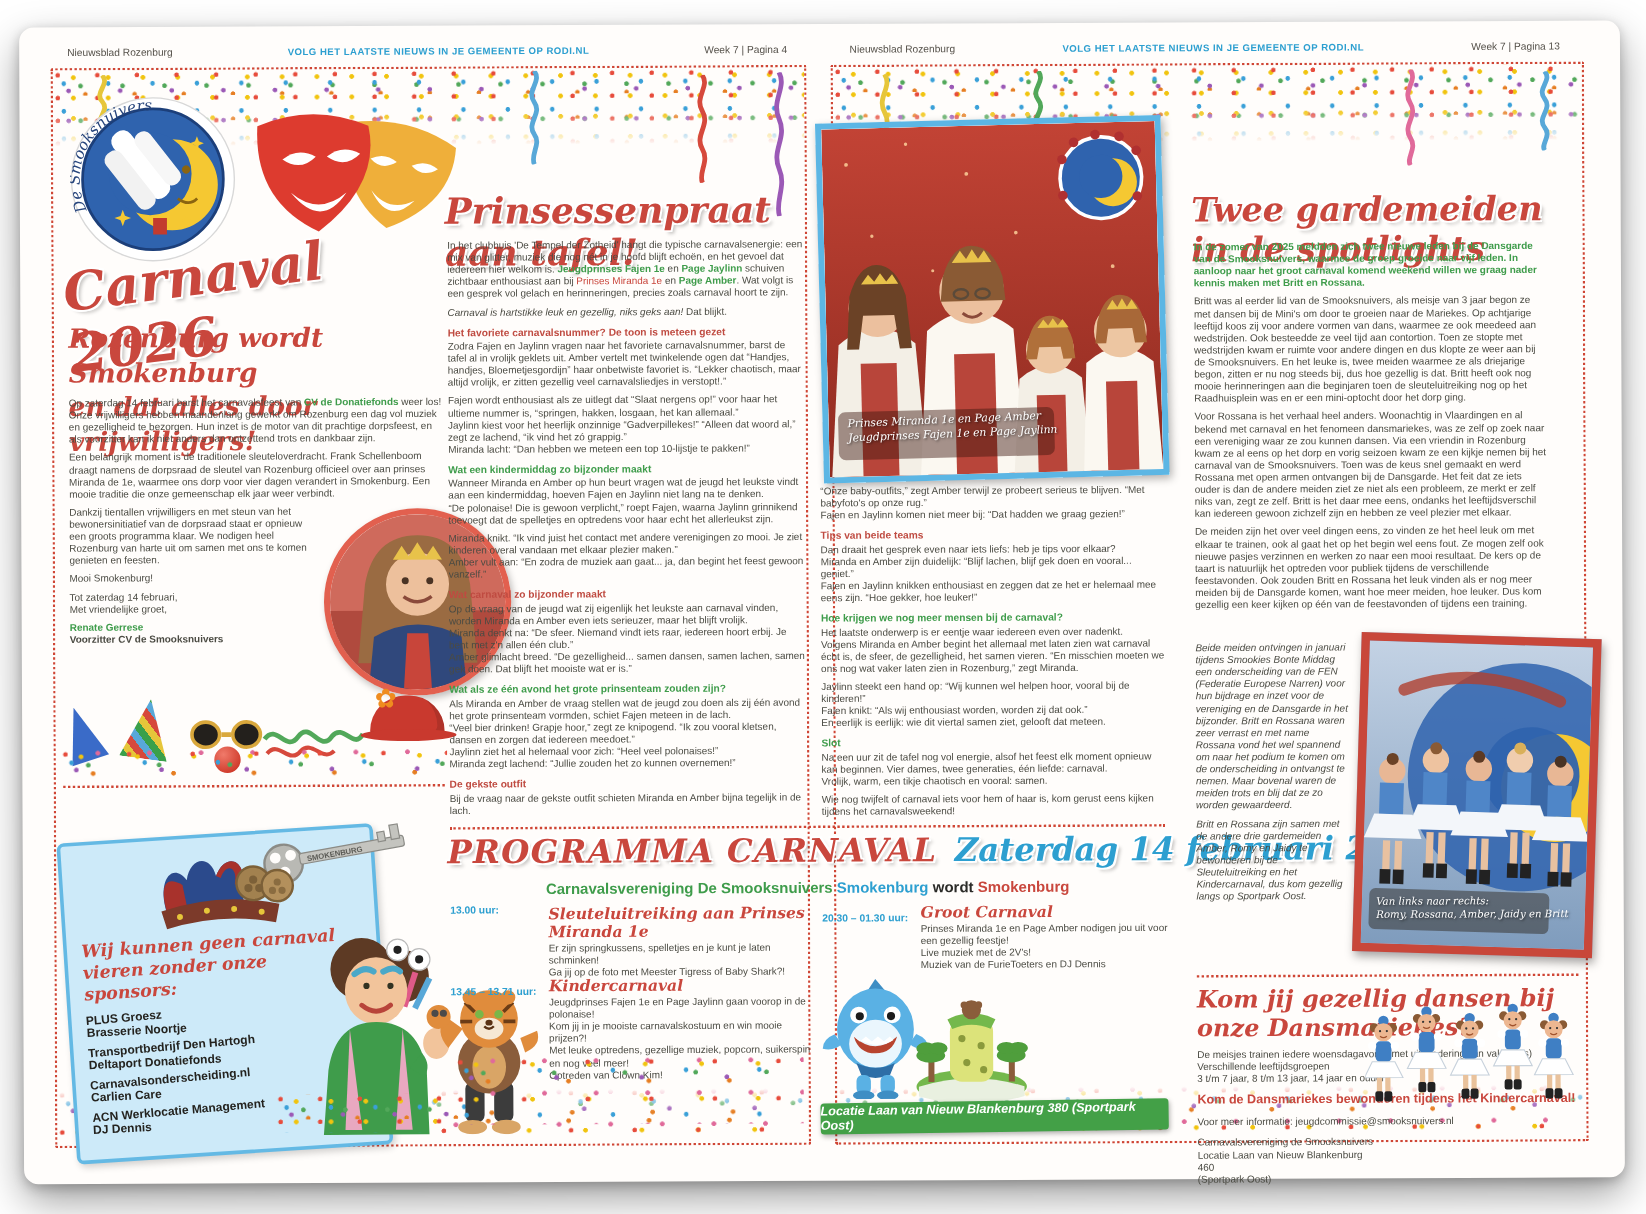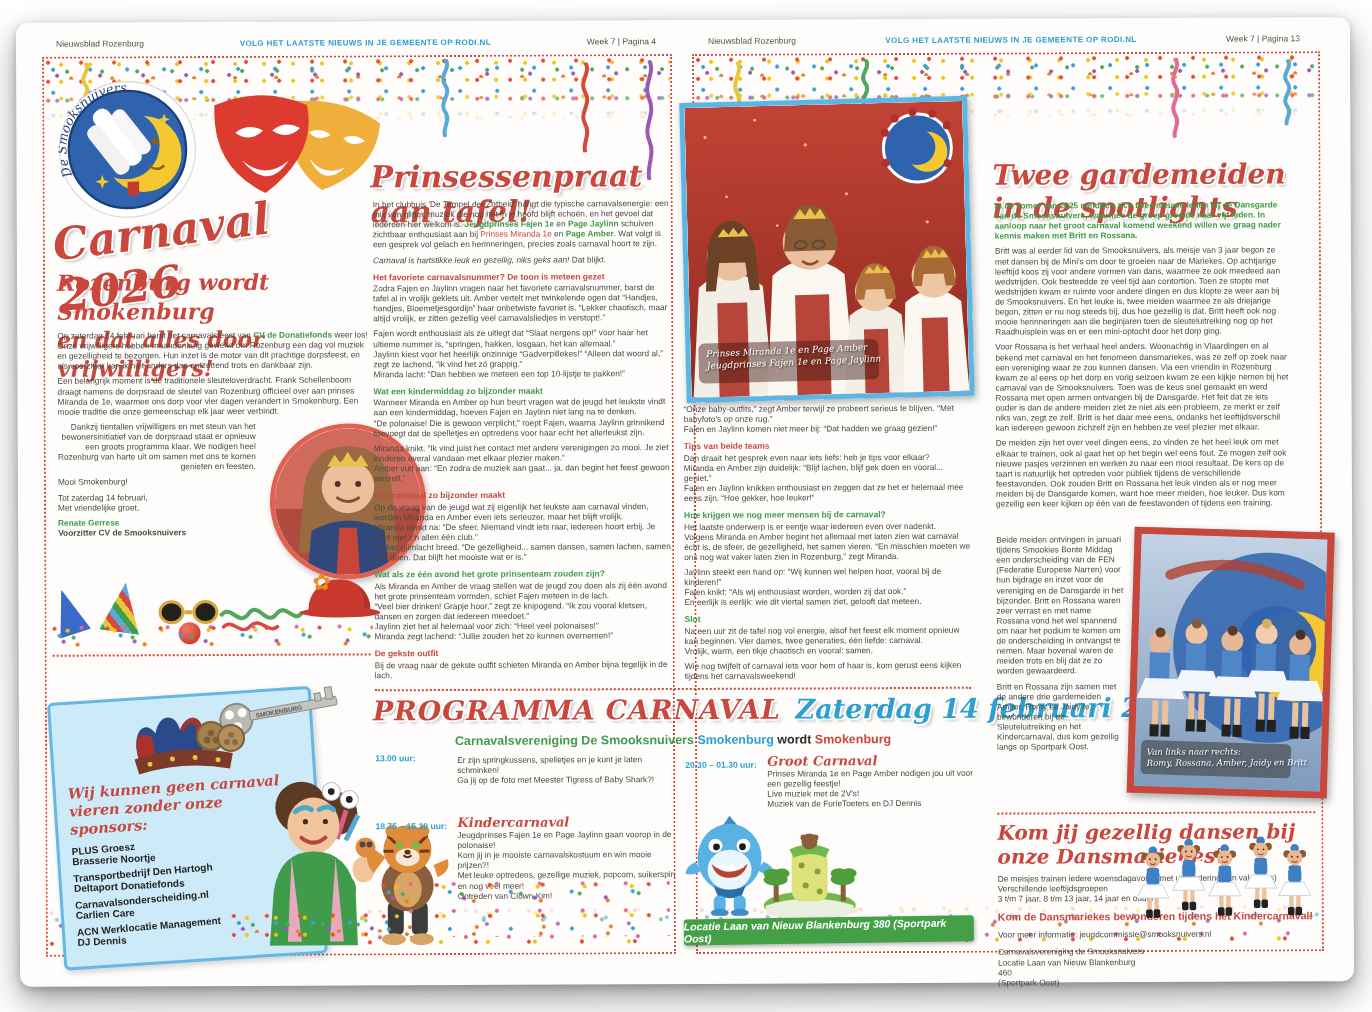--- a/index.html
+++ b/index.html
@@ -144,21 +144,21 @@
   <div class="abs script t-red outline-w" style="left:38px;top:176px;width:340px;font-size:44px;transform:rotate(-7deg);">Carnaval 2026</div>
 
   <div class="abs script t-red" style="left:40px;top:246px;width:330px;font-size:22px;line-height:1.3;">
     <div>Rozenburg wordt Smokenburg</div>
     <div>en dat alles door vrijwilligers!</div>
   </div>
 
   <div class="abs body-txt" style="left:40px;top:308px;width:312px;">
     <div class="para"><span>Op zaterdag 14 februari barst het carnavalsfeest van </span><span class="name-g">CV de Donatiefonds</span><span> weer los! Onze vrijwilligers hebben maandenlang gewerkt om Rozenburg een dag vol muziek en gezelligheid te bezorgen. Hun inzet is de motor van dit prachtige dorpsfeest, en als voorzitter kan ik niet anders dan ontzettend trots en dankbaar zijn.</span></div>
     <div class="para">Een belangrijk moment is de traditionele sleuteloverdracht. Frank Schellenboom draagt namens de dorpsraad de sleutel van Rozenburg officieel over aan prinses Miranda de 1e, waarmee ons dorp voor vier dagen verandert in Smokenburg. Een mooie traditie die onze gemeenschap elk jaar weer verbindt.</div>
-    <div class="para" style="width:198px;text-align:right;">Dankzij tientallen vrijwilligers en met steun van het bewonersinitiatief van de dorpsraad staat er opnieuw een groots programma klaar. We nodigen heel Rozenburg van harte uit om samen met ons te komen genieten en feesten.</div>
+    <div class="para" style="width:198px;">Dankzij tientallen vrijwilligers en met steun van het bewonersinitiatief van de dorpsraad staat er opnieuw een groots programma klaar. We nodigen heel Rozenburg van harte uit om samen met ons te komen genieten en feesten.</div>
     <div class="para" style="width:198px;">Mooi Smokenburg!</div>
     <div class="para" style="width:198px;">Tot zaterdag 14 februari,
 Met vriendelijke groet,</div>
     <div class="name-g" style="font-size:8.3px;">Renate Gerrese</div>
     <div style="font-weight:bold;">Voorzitter CV de Smooksnuivers</div>
   </div>
 
   <div class="abs" style="left:252px;top:402px;width:146px;height:146px;border-radius:50%;border:5px solid #e2604f;overflow:hidden;box-shadow:2px 3px 6px rgba(0,0,0,.25);">
     <svg width="146" height="146" viewBox="0 0 100 100">
       <rect width="100" height="100" fill="#cf6a5c"></rect>
@@ -425,25 +425,26 @@
     <div style="text-align:center;font-weight:bold;font-size:12.5px;margin-top:8px;">
       <span class="t-green">Carnavalsvereniging De Smooksnuivers</span>
       <span class="t-blue">Smokenburg</span>
       <span class="t-dark">wordt</span>
       <span class="t-red">Smokenburg</span>
     </div>
   </div>
 
   <div class="abs time" style="left:356px;top:732px;">13.00 uur:</div>
   <div class="abs" style="left:438px;top:734px;width:226px;">
+    <div class="script t-red prog-item-title">Sleuteluitreiking aan Prinses Miranda 1e</div>
     <div class="body-txt para">Er zijn springkussens, spelletjes en je kunt je laten schminken!
 Ga jij op de foto met Meester Tigress of Baby Shark?!</div>
   </div>
 
-  <div class="abs time" style="left:356px;top:800px;">18.75 – 15.30 uur:</div>
+  <div class="abs time" style="left:356px;top:800px;">13.45 – 13.71 uur:</div>
   <div class="abs" style="left:438px;top:794px;width:226px;">
     <div class="script t-red prog-item-title">Kindercarnaval</div>
     <div class="body-txt para">Jeugdprinses Fajen 1e en Page Jaylinn gaan voorop in de polonaise!
 Kom jij in je mooiste carnavalskostuum en win mooie prijzen?!
 Met leuke optredens, gezellige muziek, popcorn, suikerspin en nog veel meer!
 Optreden van Clown Kim!</div>
   </div>
 
   <div class="abs time" style="left:666px;top:740px;">20.30 – 01.30 uur:</div>
   <div class="abs" style="left:748px;top:734px;width:210px;">
@@ -506,21 +507,21 @@
 
   <div class="abs script t-red outline-w" style="left:976px;top:140px;width:330px;font-size:28px;">Twee gardemeiden in de spotlights</div>
 
   <div class="abs body-txt" style="left:978px;top:182px;width:296px;">
     <div class="para" style="color:#3f9c4b;font-weight:bold;">In de zomer van 2025 meldden zich twee nieuwe leden bij de Dansgarde van de Smooksnuivers, waarmee de groep groeide naar vijf leden. In aanloop naar het groot carnaval komend weekend willen we graag nader kennis maken met Britt en Rossana.</div>
     <div class="para">Britt was al eerder lid van de Smooksnuivers, als meisje van 3 jaar begon ze met dansen bij de Mini's om door te groeien naar de Mariekes. Op achtjarige leeftijd koos zij voor andere vormen van dans, waarmee ze ook meedeed aan wedstrijden. Ook besteedde ze veel tijd aan contortion. Toen ze stopte met wedstrijden kwam er ruimte voor andere dingen en dus klopte ze weer aan bij de Smooksnuivers. En het leuke is, twee meiden waarmee ze als driejarige begon, zitten er nu nog steeds bij, dus hoe gezellig is dat. Britt heeft ook nog mooie herinneringen aan die beginjaren toen de sleuteluitreiking nog op het Raadhuisplein was en er een mini-optocht door het dorp ging.</div>
     <div class="para">Voor Rossana is het verhaal heel anders. Woonachtig in Vlaardingen en al bekend met carnaval en het fenomeen dansmariekes, was ze zelf op zoek naar een vereniging waar ze zou kunnen dansen. Via een vriendin in Rozenburg kwam ze al eens op het dorp en vorig seizoen kwam ze een kijkje nemen bij het carnaval van de Smooksnuivers. Toen was de keus snel gemaakt en werd Rossana met open armen ontvangen bij de Dansgarde. Het feit dat ze iets ouder is dan de andere meiden ziet ze niet als een probleem, ze merkt er zelf niks van, zegt ze zelf. Britt is het daar mee eens, ondanks het leeftijdsverschil kan iedereen gewoon zichzelf zijn en hebben ze veel plezier met elkaar.</div>
     <div class="para">De meiden zijn het over veel dingen eens, zo vinden ze het heel leuk om met elkaar te trainen, ook al gaat het op het begin wel eens fout. Ze mogen zelf ook nieuwe pasjes verzinnen en werken zo naar een mooi resultaat. De kers op de taart is natuurlijk het optreden voor publiek tijdens de verschillende feestavonden. Ook zouden Britt en Rossana het leuk vinden als er nog meer meiden bij de Dansgarde komen, want hoe meer meiden, hoe leuker. Dus kom gezellig een keer kijken op één van de feestavonden of tijdens een training.</div>
   </div>
 
-  <div class="abs body-txt" style="left:978px;top:516px;width:128px;">
+  <div class="abs body-txt" style="left:978px;top:516px;width:128px;font-style:italic;">
     <div class="para">Beide meiden ontvingen in januari tijdens Smookies Bonte Middag een onderscheiding van de FEN (Federatie Europese Narren) voor hun bijdrage en inzet voor de vereniging en de Dansgarde in het bijzonder. Britt en Rossana waren zeer verrast en met name Rossana vond het wel spannend om naar het podium te komen om de onderscheiding in ontvangst te nemen. Maar bovenal waren de meiden trots en blij dat ze zo worden gewaardeerd.</div>
     <div class="para">Britt en Rossana zijn samen met de andere drie gardemeiden Amber, Romy en Jaidy te bewonderen bij de Sleuteluitreiking en het Kindercarnaval, dus kom gezellig langs op Sportpark Oost.</div>
   </div>
 
   <div class="abs" style="left:1112px;top:512px;width:186px;height:252px;transform:rotate(2deg);border:7px solid #c8473a;box-shadow:2px 4px 8px rgba(0,0,0,.35);overflow:hidden;background:#9db8d8;">
     <svg width="186" height="252" viewBox="0 0 186 252">
       <defs>
           <linearGradient id="bluebg" x1="0" y1="0" x2="0" y2="1">
             <stop offset="0" stop-color="#c3d2e4"></stop>
             <stop offset="1" stop-color="#7f9cbd"></stop>

